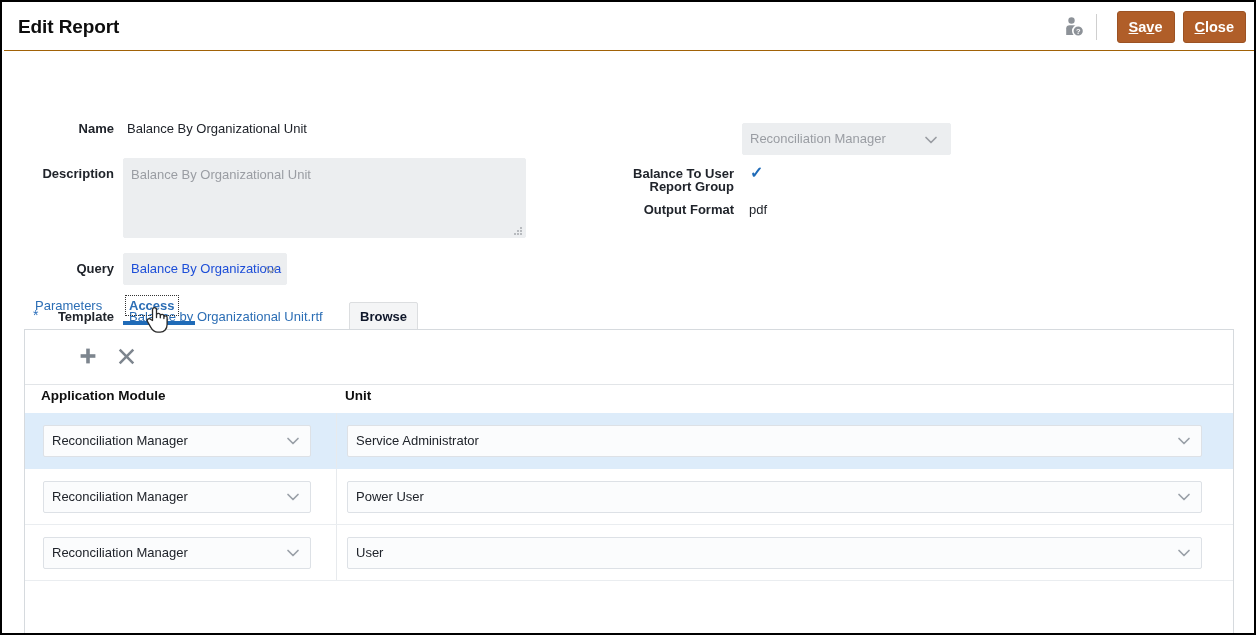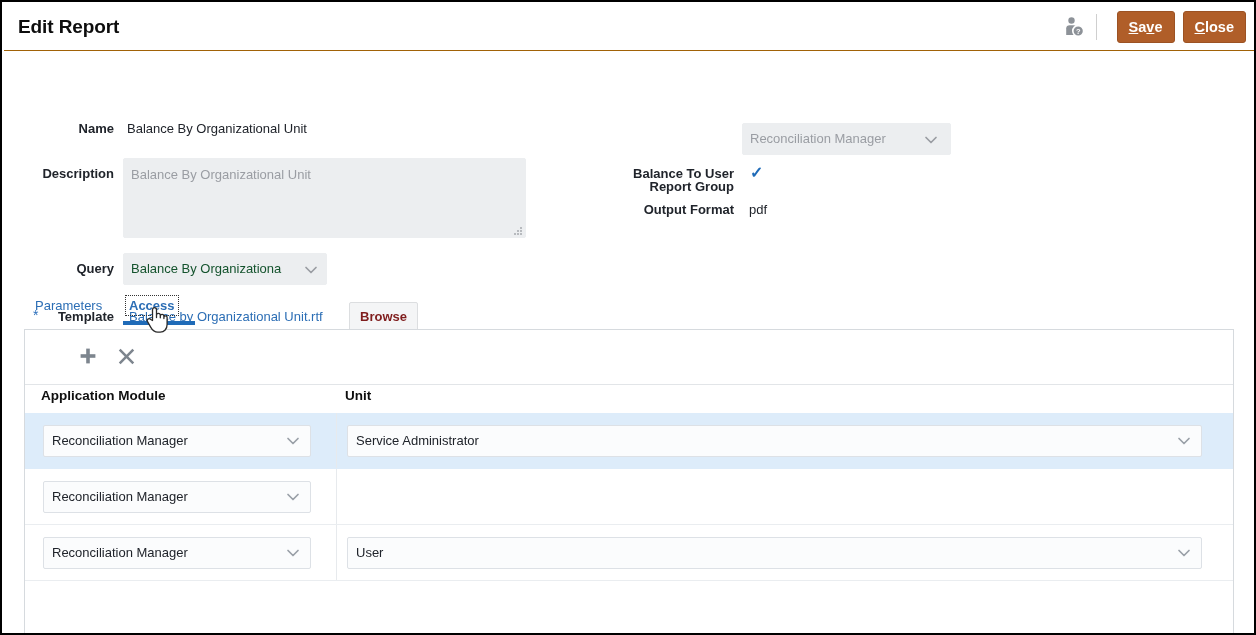--- a/index.html
+++ b/index.html
@@ -118,25 +118,25 @@
   }
   .resize-grip i {
     position: absolute;
     width: 2px; height: 2px;
     background: #8d9197;
   }
   .l-query   { left: 10px; top: 210px; width: 100px; }
   .query-sel {
     position: absolute;
     left: 119px; top: 202px;
-    width: 204px; height: 32px;
+    width: 164px; height: 32px;
     background: #eceef0;
     border: 1px solid #eceef0;
     border-radius: 2px;
-    color: #14532d;
+    color: #1d4ed8;
     font-size: 13px;
     line-height: 30px;
     padding-left: 7px;
     overflow: hidden;
     white-space: nowrap;
   }
   .query-sel .caret {
     position: absolute; right: 7px; top: 9px;
   }
   .l-tmpl-star {
@@ -156,21 +156,21 @@
   }
   .browse-btn {
     position: absolute;
     left: 345px; top: 251px;
     height: 29px;
     line-height: 27px;
     padding: 0 10px;
     background: #f4f5f6;
     border: 1px solid #dcdee0;
     border-radius: 2px;
-    color: #7f1d1d;
+    color: #0f172a;
     font-size: 13px;
     font-weight: bold;
   }
   
   .l-rgroup  { left: 520px; top: 80px; width: 210px; margin-top: 48px; }
   .rgroup-sel {
     position: absolute;
     left: 738px; top: 72px;
     width: 209px; height: 32px;
     background: #eceef0;
@@ -438,20 +438,28 @@
       <div class="trow">
         <div class="col-divider"></div>
         <div class="cell-select cell-module">
           <span>Reconciliation Manager</span>
           <span class="caret">
             <svg width="16" height="14" viewBox="0 0 16 14">
                 <path d="M3 4.5 L8 9.5 L13 4.5" fill="none" stroke="#9aa0a8" stroke-width="1.7" stroke-linecap="round" stroke-linejoin="round"></path>
               </svg>
           </span>
         </div>
+        <div class="cell-select cell-role">
+          <span>Power User</span>
+          <span class="caret">
+            <svg width="16" height="14" viewBox="0 0 16 14">
+                <path d="M3 4.5 L8 9.5 L13 4.5" fill="none" stroke="#9aa0a8" stroke-width="1.7" stroke-linecap="round" stroke-linejoin="round"></path>
+              </svg>
+          </span>
+        </div>
       </div>
 
       <div class="trow">
         <div class="col-divider"></div>
         <div class="cell-select cell-module">
           <span>Reconciliation Manager</span>
           <span class="caret">
             <svg width="16" height="14" viewBox="0 0 16 14">
                 <path d="M3 4.5 L8 9.5 L13 4.5" fill="none" stroke="#9aa0a8" stroke-width="1.7" stroke-linecap="round" stroke-linejoin="round"></path>
               </svg>

